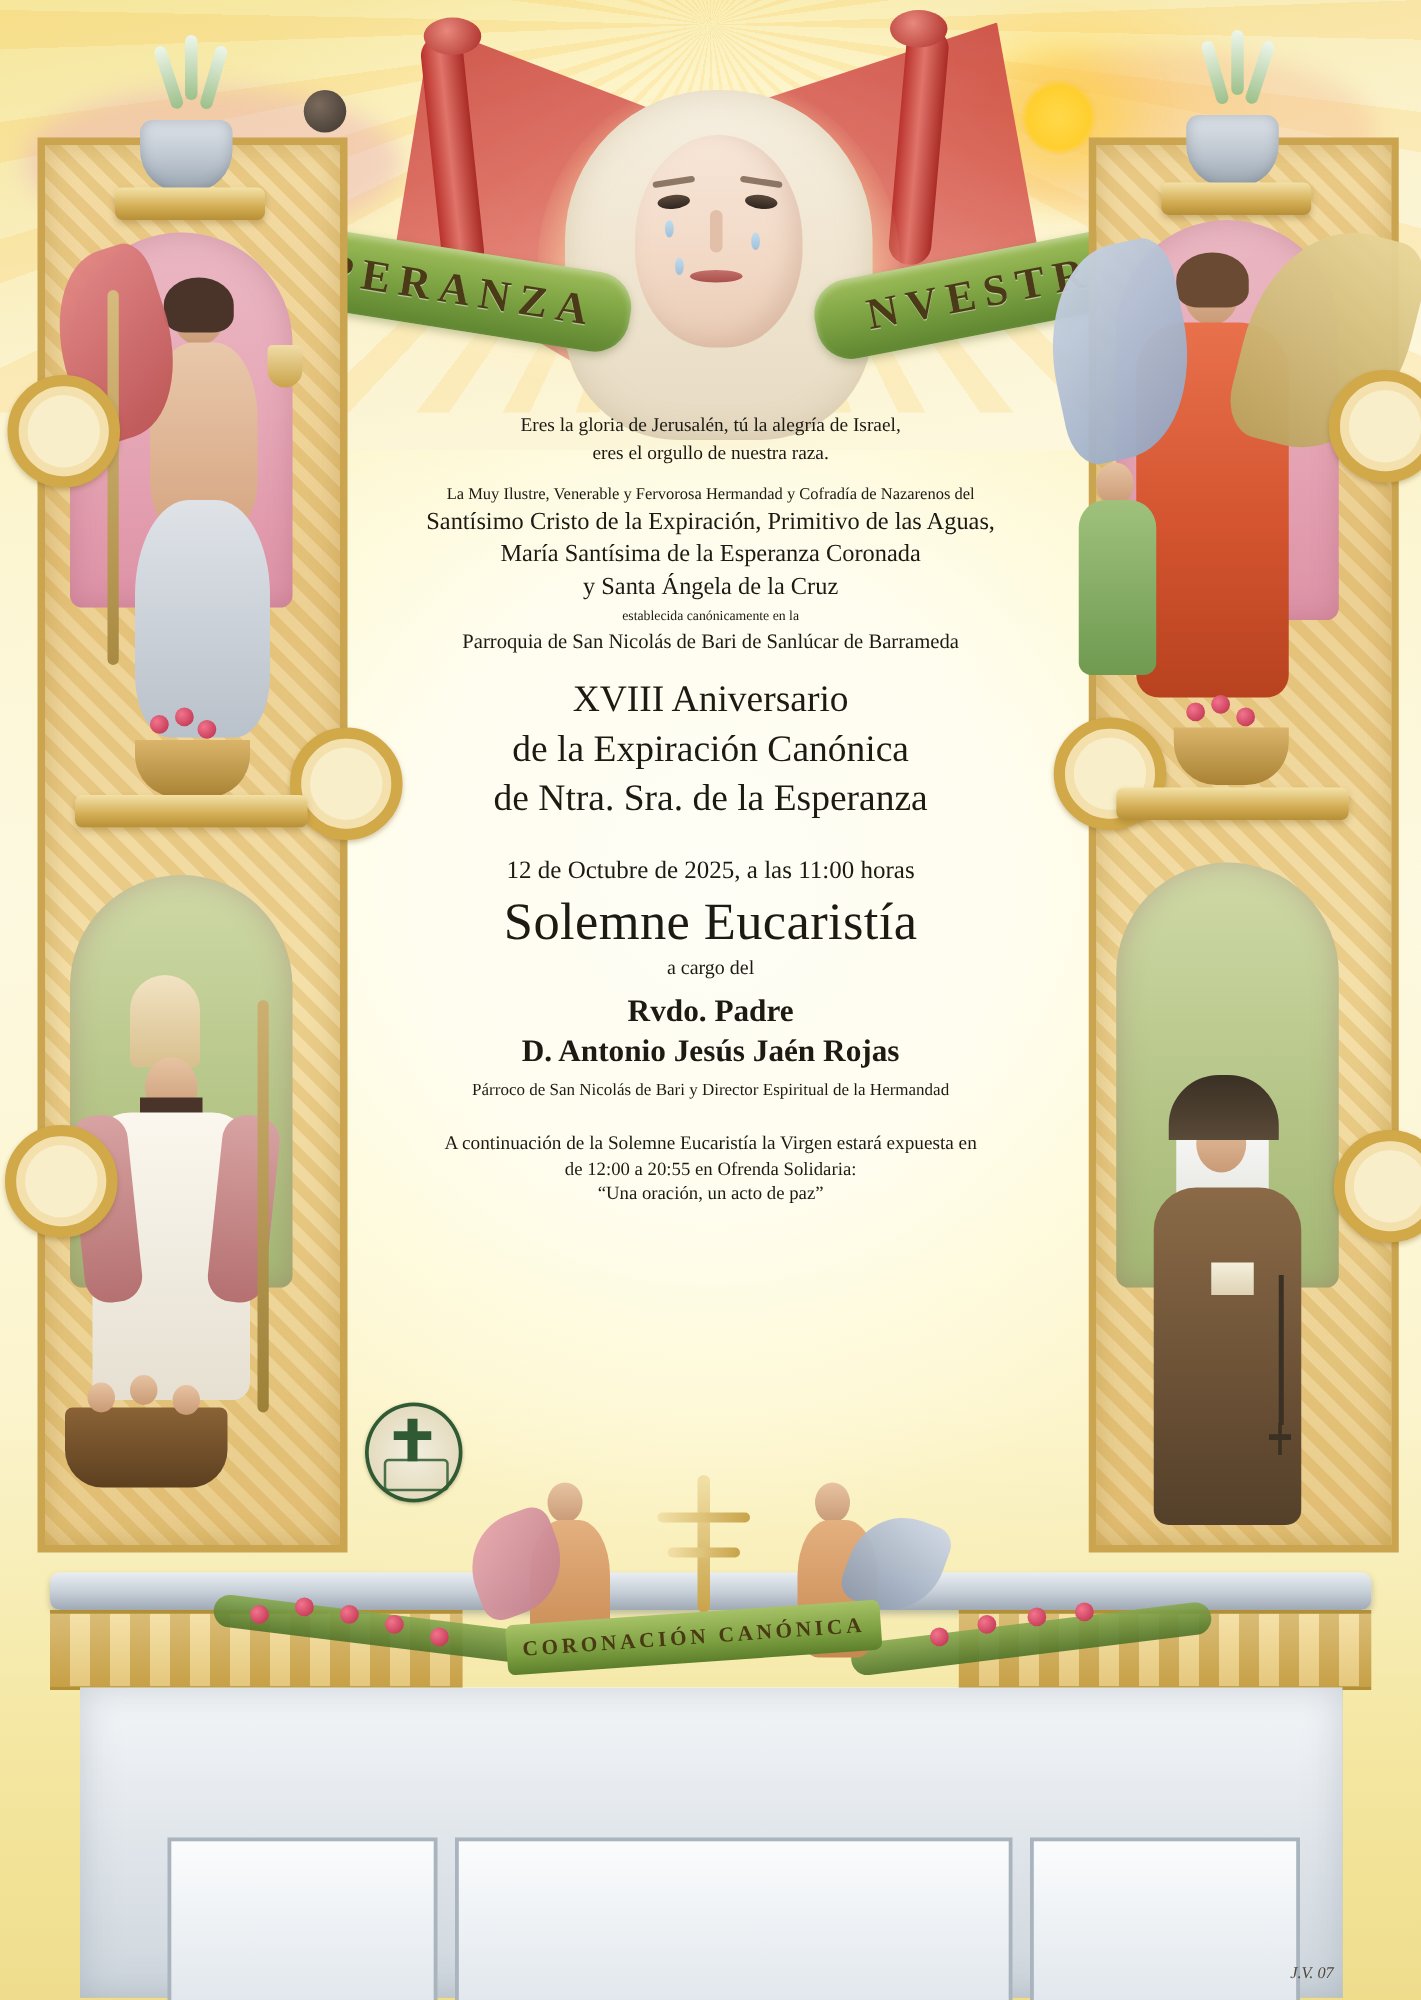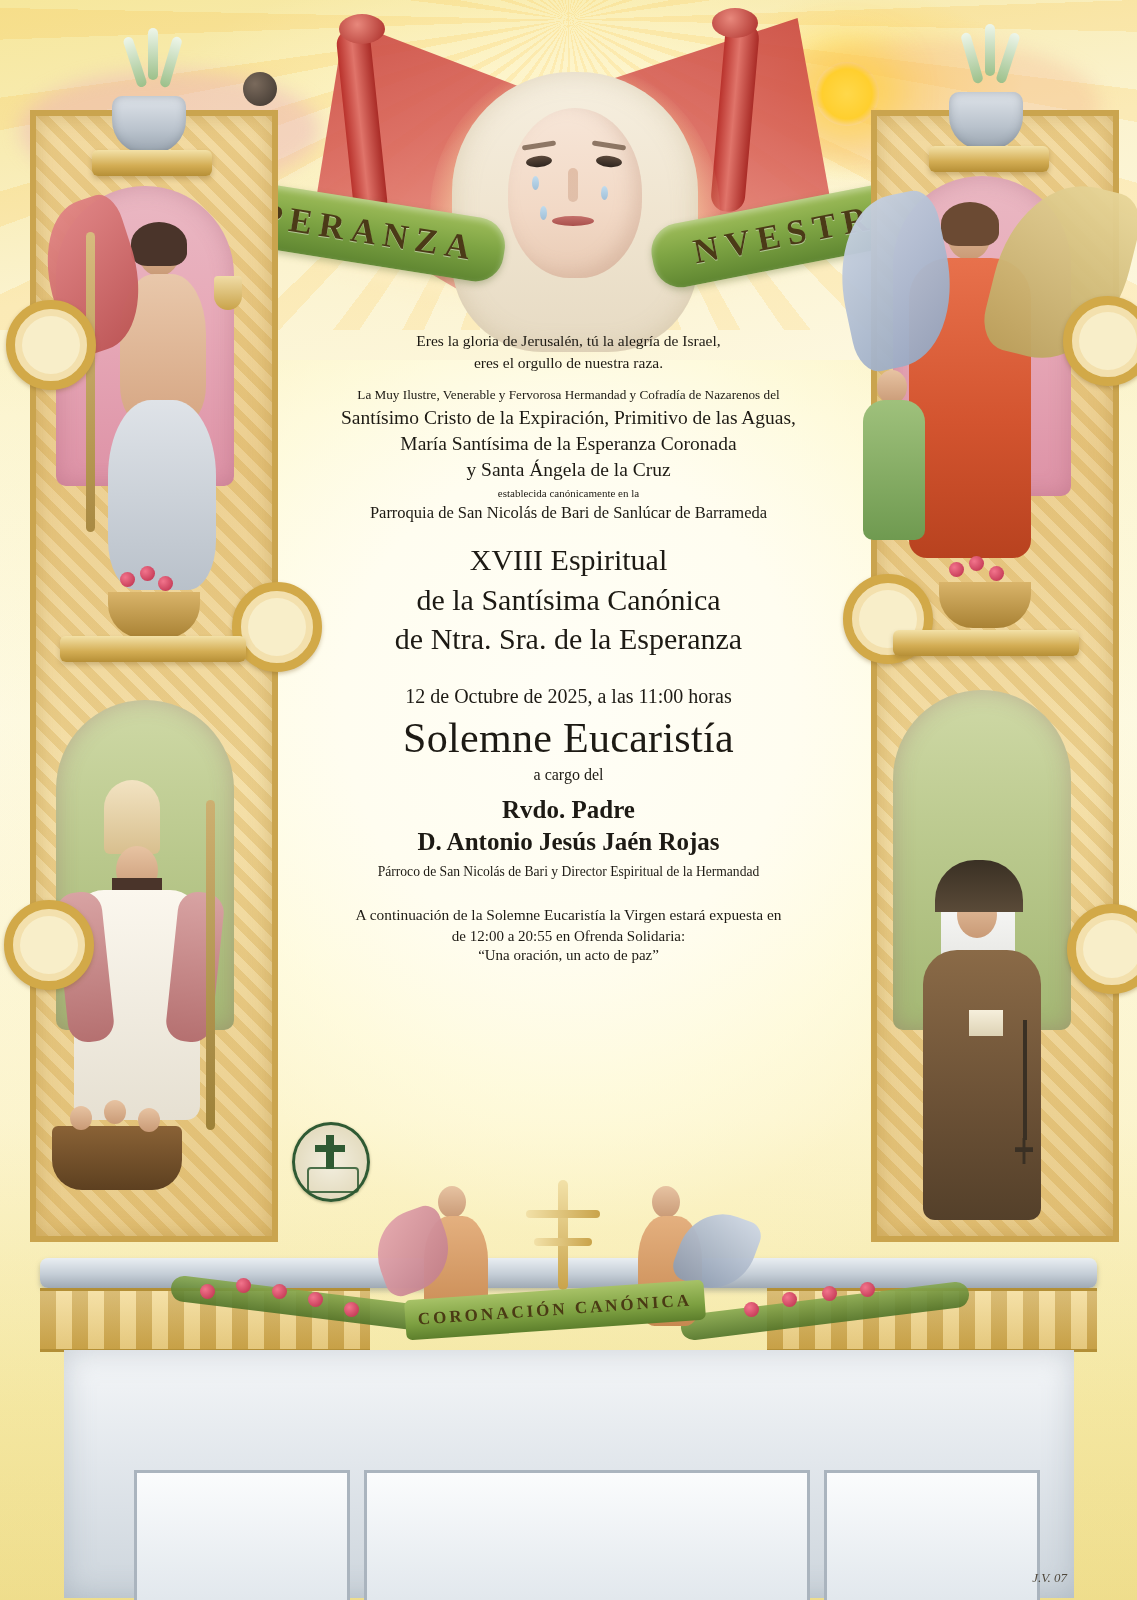--- a/index.html
+++ b/index.html
@@ -475,22 +475,22 @@
     <p class="t-herm">
       <span>Santísimo Cristo de la Expiración, Primitivo de las Aguas,</span><br>
       <span>María Santísima de la Esperanza Coronada</span><br>
       <span>y Santa Ángela de la Cruz</span>
     </p>
 
     <p class="t-tiny">establecida canónicamente en la</p>
     <p class="t-parroquia">Parroquia de San Nicolás de Bari de Sanlúcar de Barrameda</p>
 
     <p class="t-aniv">
-      <span>XVIII Espiritual</span><br>
-      <span>de la Santísima Canónica</span><br>
+      <span>XVIII Aniversario</span><br>
+      <span>de la Expiración Canónica</span><br>
       <span>de Ntra. Sra. de la Esperanza</span>
     </p>
 
     <p class="t-fecha">12 de Octubre de 2025,  a las 11:00 horas</p>
     <p class="t-euca">Solemne Eucaristía</p>
     <p class="t-acargo">a cargo del</p>
     <p class="t-padre">
       <span>Rvdo. Padre</span><br>
       <span>D. Antonio Jesús Jaén Rojas</span>
     </p>

